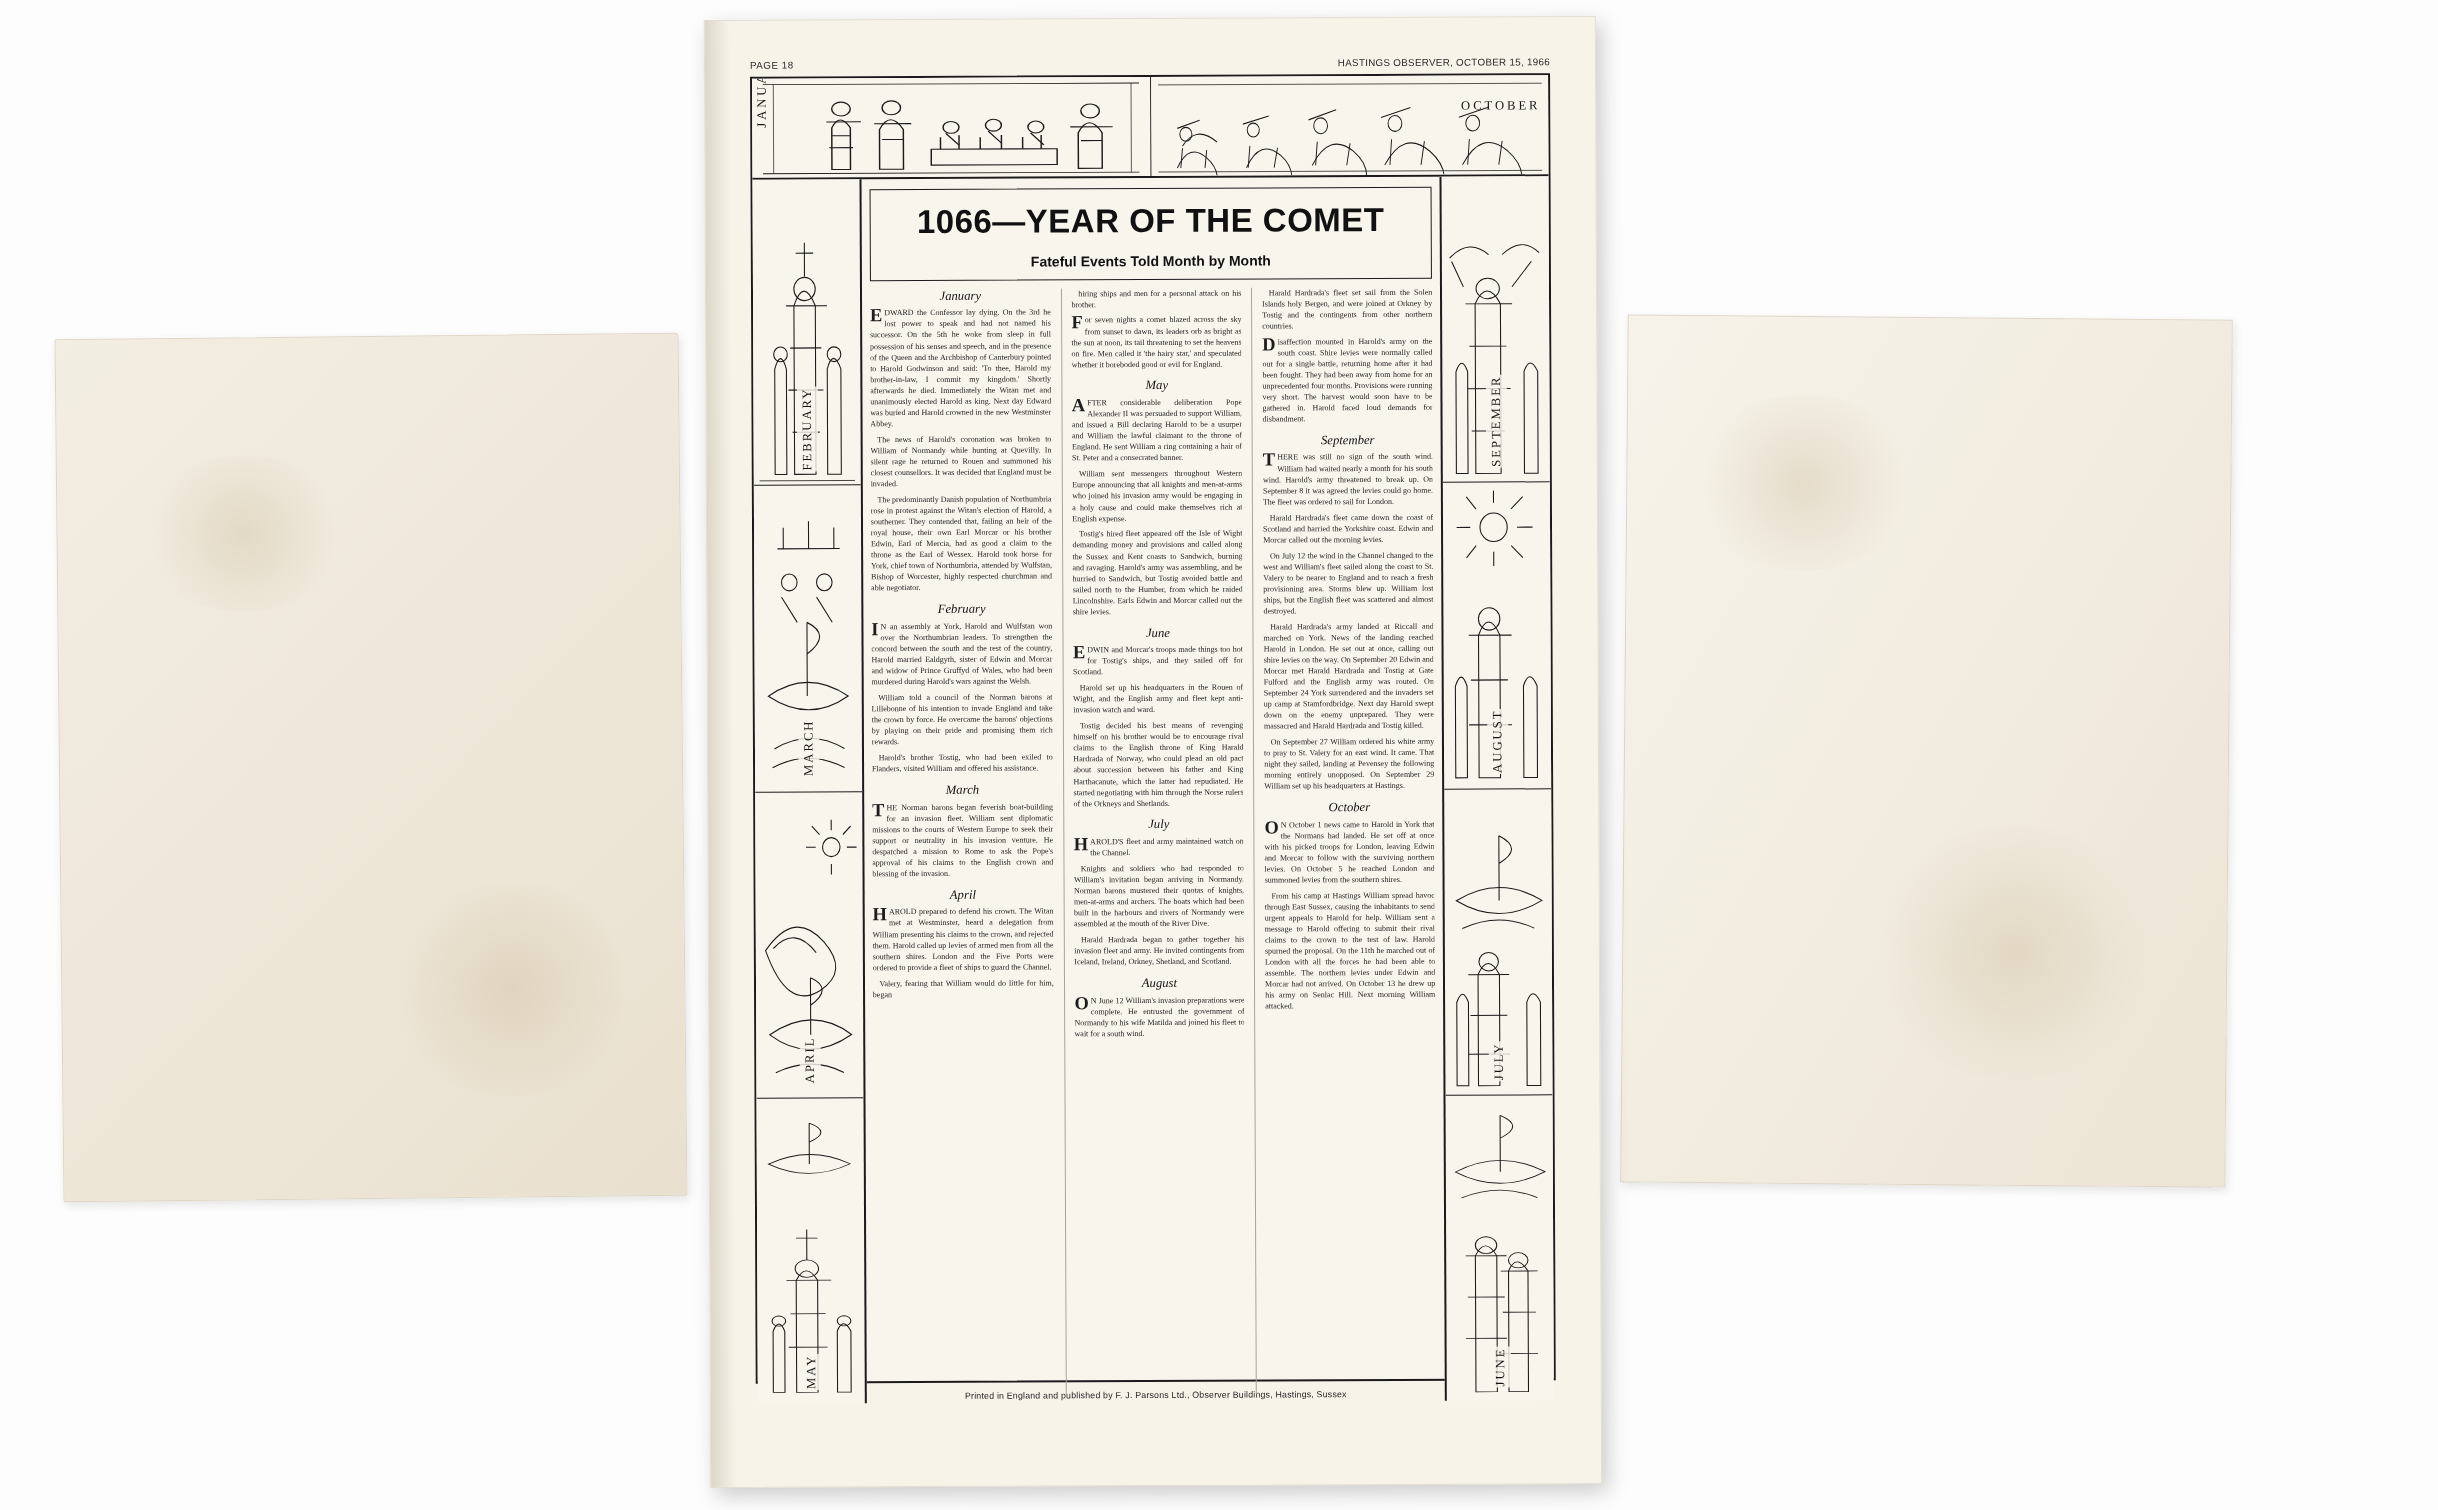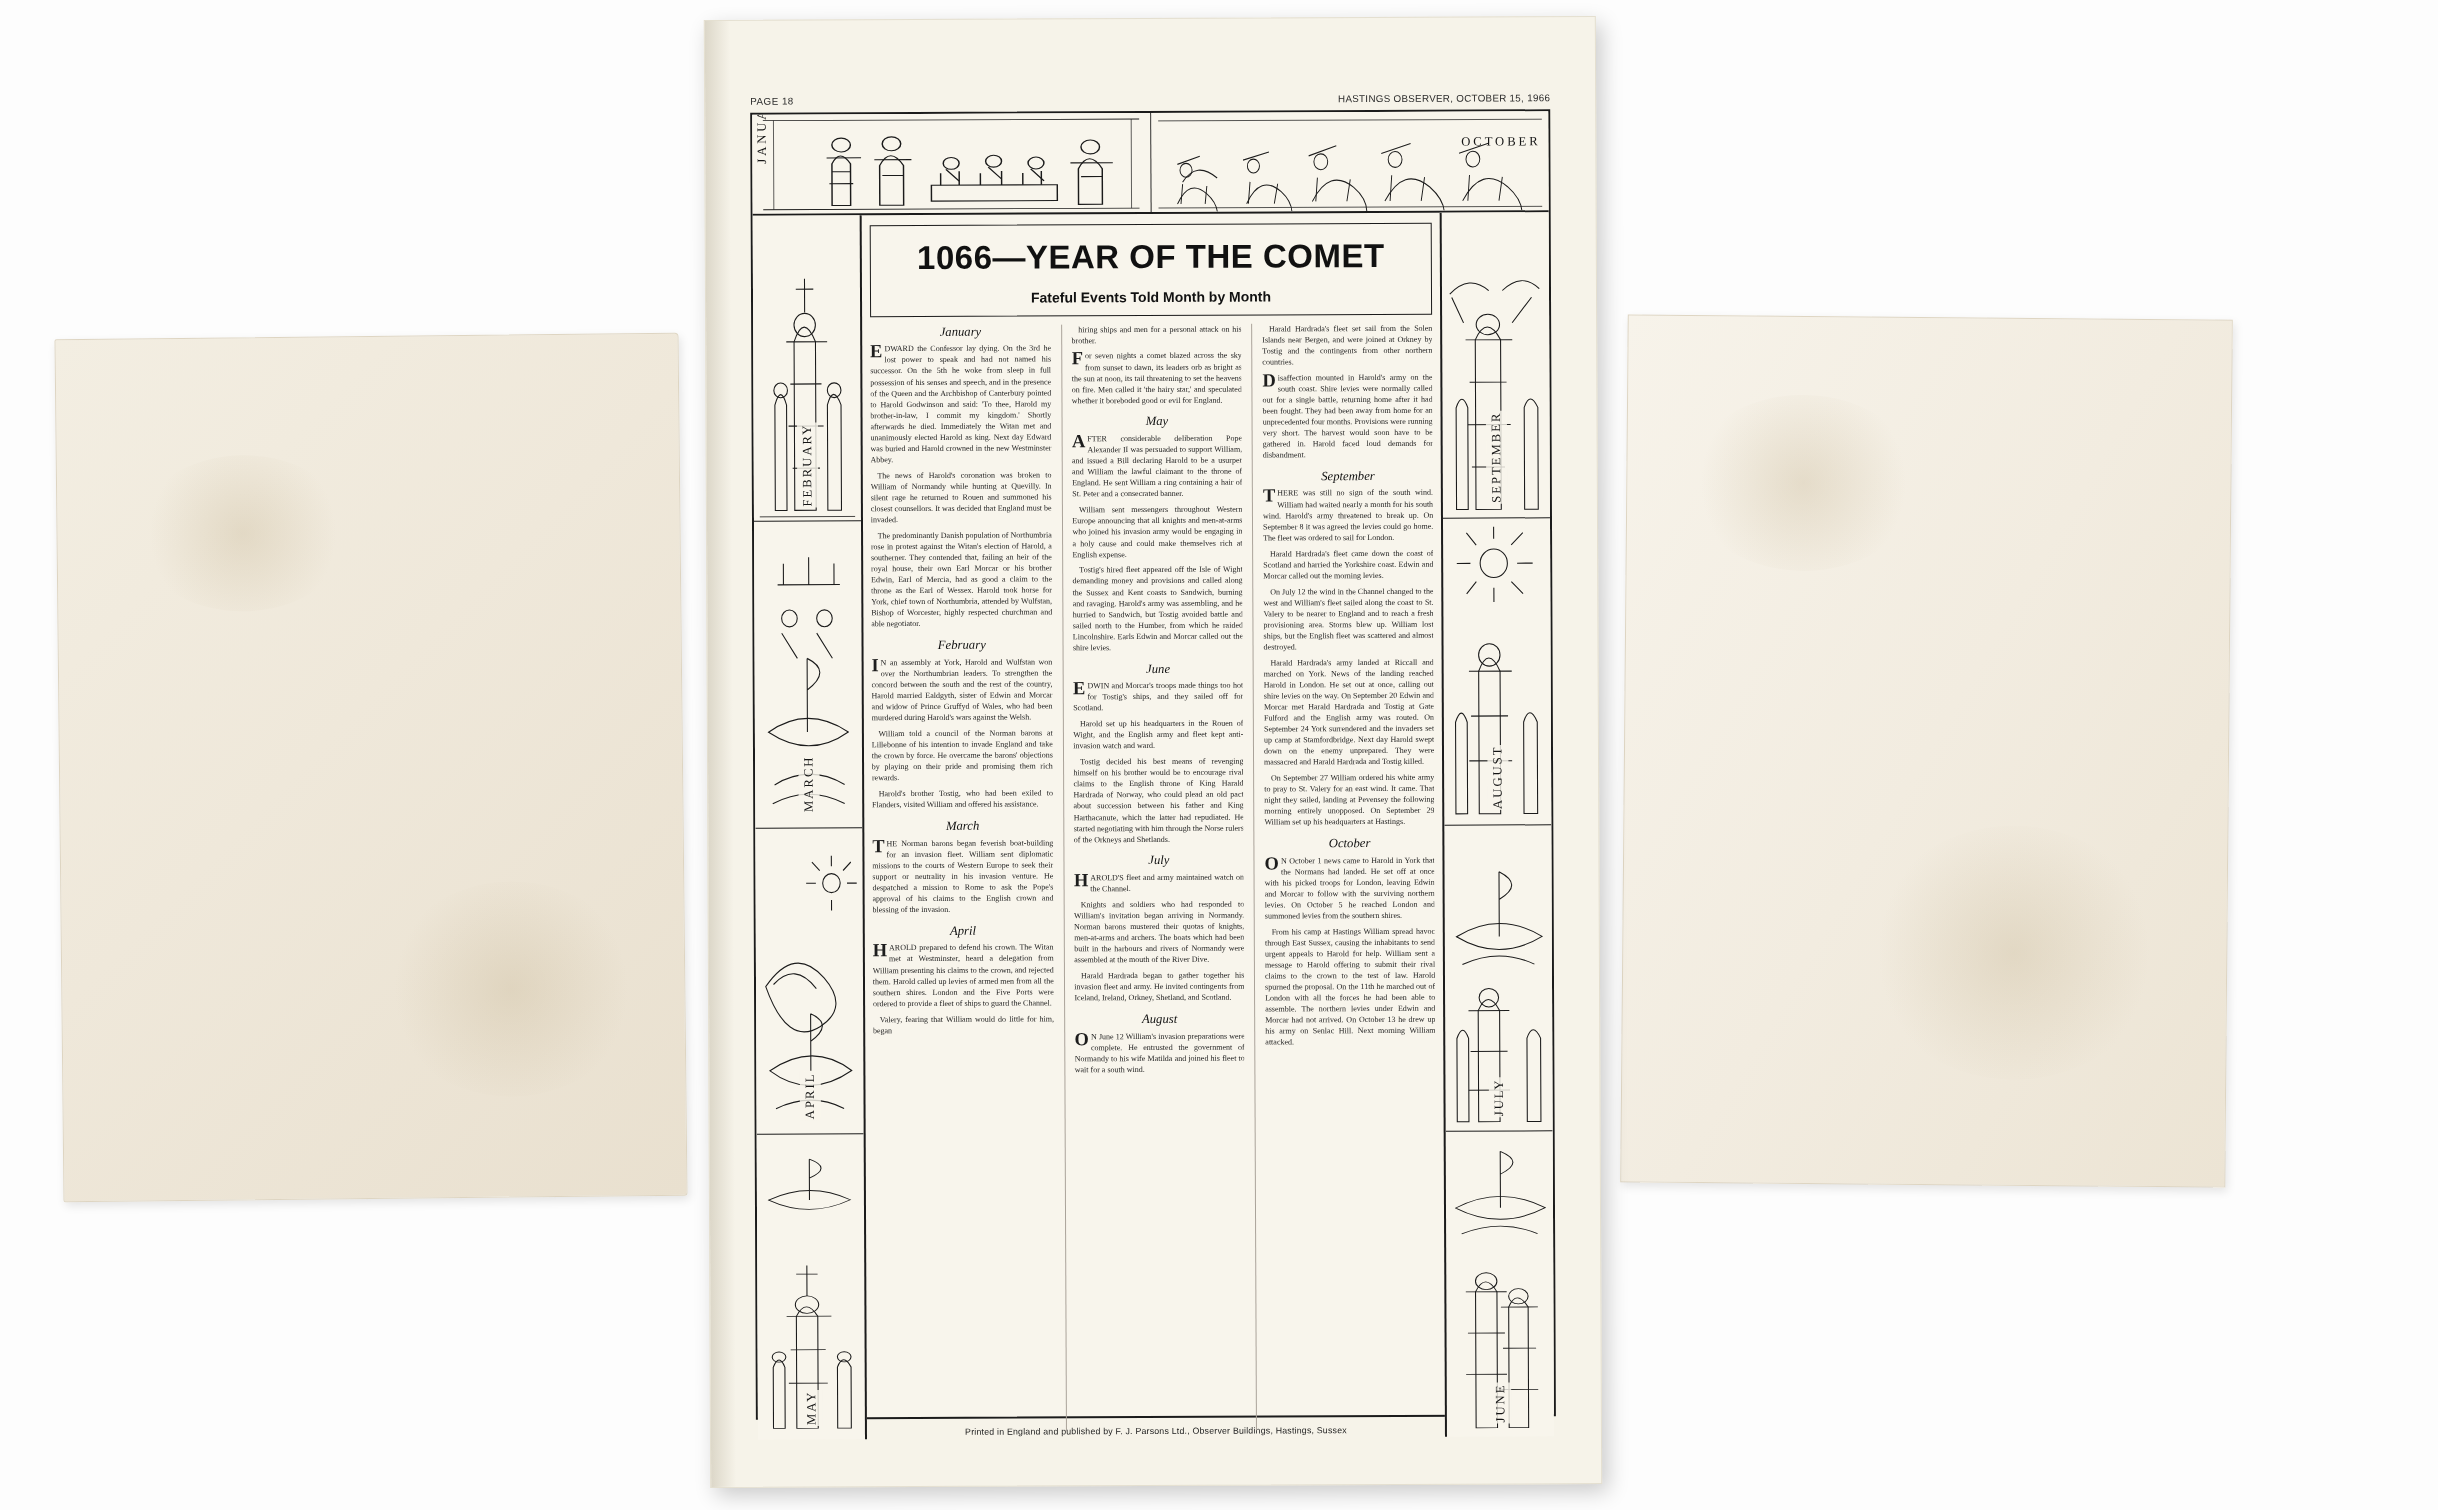--- a/index.html
+++ b/index.html
@@ -57,21 +57,21 @@
     background: linear-gradient(90deg, rgba(160,150,125,0.30), rgba(160,150,125,0));
     pointer-events:none;
   }
 
   .masthead {
     display:flex; justify-content:space-between; align-items:flex-end;
     font-family:"Liberation Sans", sans-serif;
     font-size:9.8px; letter-spacing:0.5px; color:#2a2a2a;
     padding-bottom:5.9px;
   }
-  .masthead .right { letter-spacing:0.3px;margin-top:36px; }
+  .masthead .right { letter-spacing:0.3px; }
 
   
   .sheet {
     position:relative;
     width:100%;
     height:1307px;
     border:2px solid #1b1b1b;
     background:#f8f5ec;
     display:grid;
     grid-template-columns: 109px 1fr 109px;
@@ -467,21 +467,21 @@
             <div class="mhead">July</div>
             <p class="art lead">HAROLD'S fleet and army maintained watch on the Channel.</p>
             <p class="art">Knights and soldiers who had responded to William's invitation began arriving in Normandy. Norman barons mustered their quotas of knights, men-at-arms and archers. The boats which had been built in the harbours and rivers of Normandy were assembled at the mouth of the River Dive.</p>
             <p class="art">Harald Hardrada began to gather together his invasion fleet and army. He invited contingents from Iceland, Ireland, Orkney, Shetland, and Scotland.</p>
 
             <div class="mhead">August</div>
             <p class="art lead">ON June 12 William's invasion preparations were complete. He entrusted the government of Normandy to his wife Matilda and joined his fleet to wait for a south wind.</p>
           </div>
 
           <div class="col">
-            <p class="art">Harald Hardrada's fleet set sail from the Solen Islands near Bergen, and were joined at Orkney by Tostig and the contingents from other northern countries.</p>
+            <p class="art">Harald Hardrada's fleet set sail from the Solen Islands holy Bergen, and were joined at Orkney by Tostig and the contingents from other northern countries.</p>
             <p class="art lead">Disaffection mounted in Harold's army on the south coast. Shire levies were normally called out for a single battle, returning home after it had been fought. They had been away from home for an unprecedented four months. Provisions were running very short. The harvest would soon have to be gathered in. Harold faced loud demands for disbandment.</p>
 
             <div class="mhead">September</div>
             <p class="art lead">THERE was still no sign of the south wind. William had waited nearly a month for his south wind. Harold's army threatened to break up. On September 8 it was agreed the levies could go home. The fleet was ordered to sail for London.</p>
             <p class="art">Harald Hardrada's fleet came down the coast of Scotland and harried the Yorkshire coast. Edwin and Morcar called out the morning levies.</p>
             <p class="art">On July 12 the wind in the Channel changed to the west and William's fleet sailed along the coast to St. Valery to be nearer to England and to reach a fresh provisioning area. Storms blew up. William lost ships, but the English fleet was scattered and almost destroyed.</p>
             <p class="art">Harald Hardrada's army landed at Riccall and marched on York. News of the landing reached Harold in London. He set out at once, calling out shire levies on the way. On September 20 Edwin and Morcar met Harald Hardrada and Tostig at Gate Fulford and the English army was routed. On September 24 York surrendered and the invaders set up camp at Stamfordbridge. Next day Harold swept down on the enemy unprepared. They were massacred and Harald Hardrada and Tostig killed.</p>
             <p class="art">On September 27 William ordered his white army to pray to St. Valery for an east wind. It came. That night they sailed, landing at Pevensey the following morning entirely unopposed. On September 29 William set up his headquarters at Hastings.</p>
 
             <div class="mhead">October</div>

